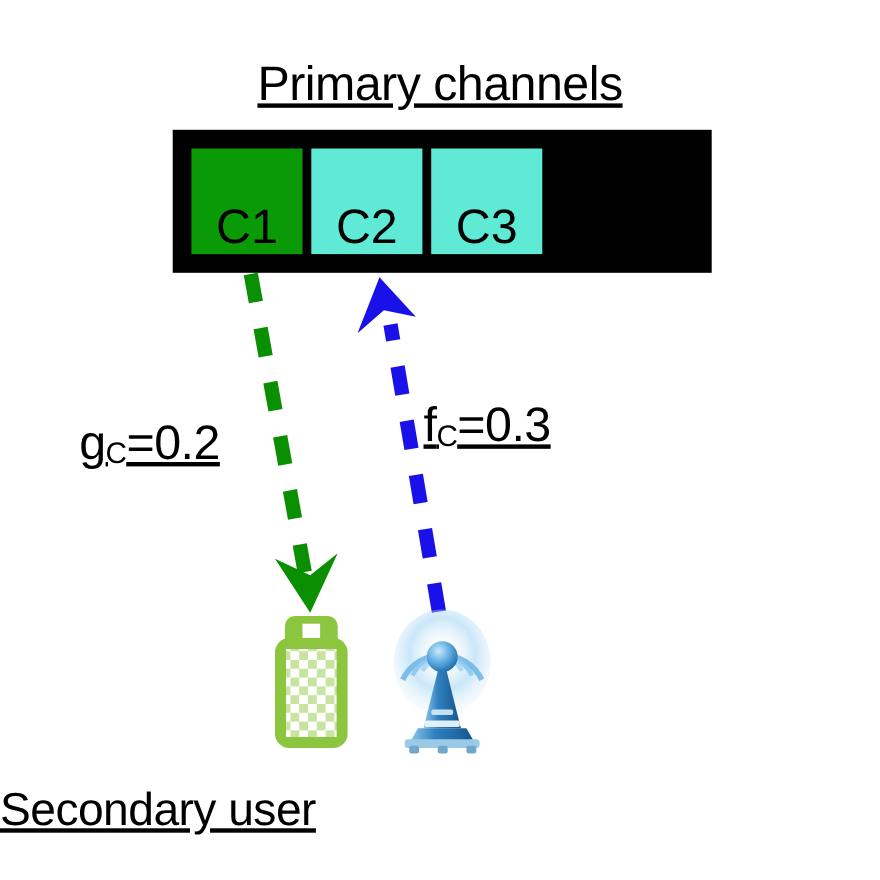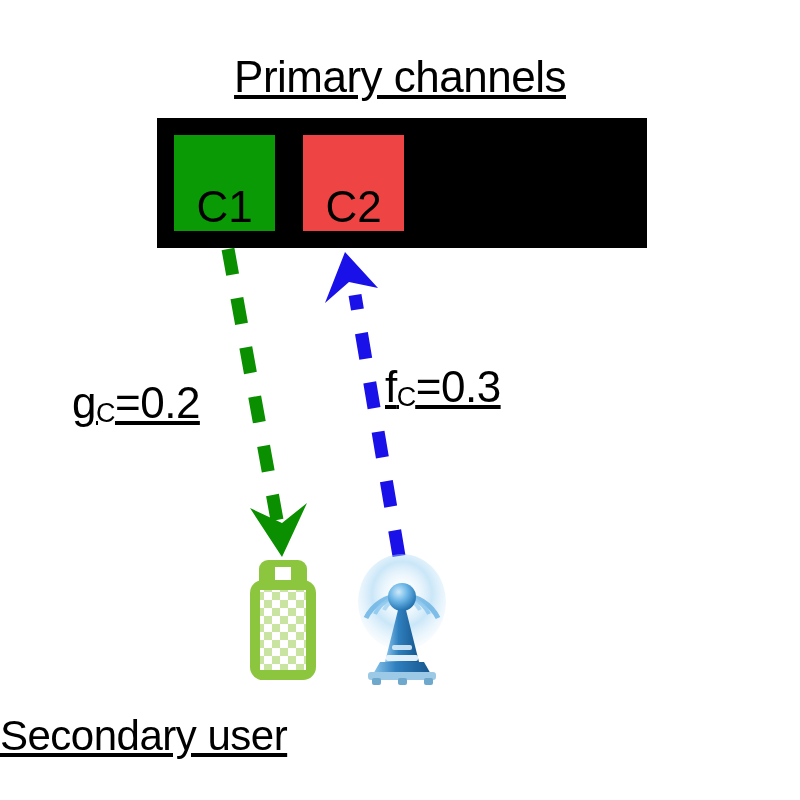--- a/index.html
+++ b/index.html
@@ -67,26 +67,26 @@
     position: absolute;
     left: 157px;
     top: 118px;
     width: 490px;
     height: 130px;
     background: #000000;
     box-sizing: border-box;
     display: flex;
     align-items: center;
     padding: 0 17px;
-    gap: 28px;
+    gap: 8px;
   }
   .channel-cell {
     width: 101px;
     height: 96px;
-    background: #ef4444;
+    background: #5eead4;
     position: relative;
     flex: 0 0 auto;
   }
   .channel-cell.occupied {
     background: #0a9a05;
   }
   .channel-label {
     position: absolute;
     left: 0;
     right: 0;
@@ -105,20 +105,23 @@
 
   <div class="txt" id="title-text">Primary channels</div>
 
   <div id="channel-bar">
     <div class="channel-cell occupied">
       <span class="channel-label">C1</span>
     </div>
     <div class="channel-cell">
       <span class="channel-label">C2</span>
     </div>
+    <div class="channel-cell">
+      <span class="channel-label">C3</span>
+    </div>
   </div>
 
   <svg id="scene" viewBox="0 0 800 800" xmlns="http://www.w3.org/2000/svg">
 
     <defs>
 
       <radialGradient id="gradBall" cx="38%" cy="32%" r="70%">
         <stop offset="0%" stop-color="#cfe9f9"></stop>
         <stop offset="45%" stop-color="#6fb8e8"></stop>
         <stop offset="100%" stop-color="#1f6fae"></stop>

